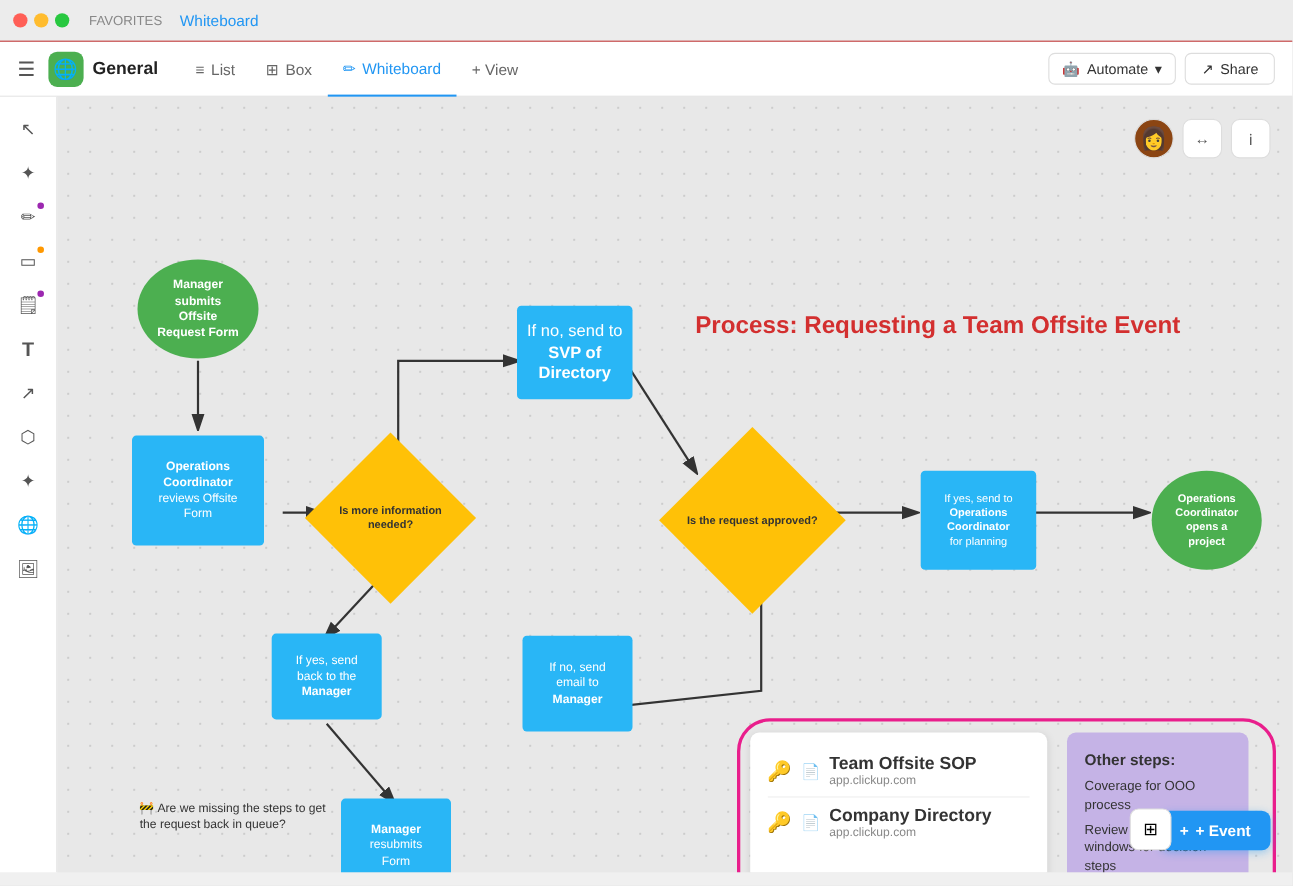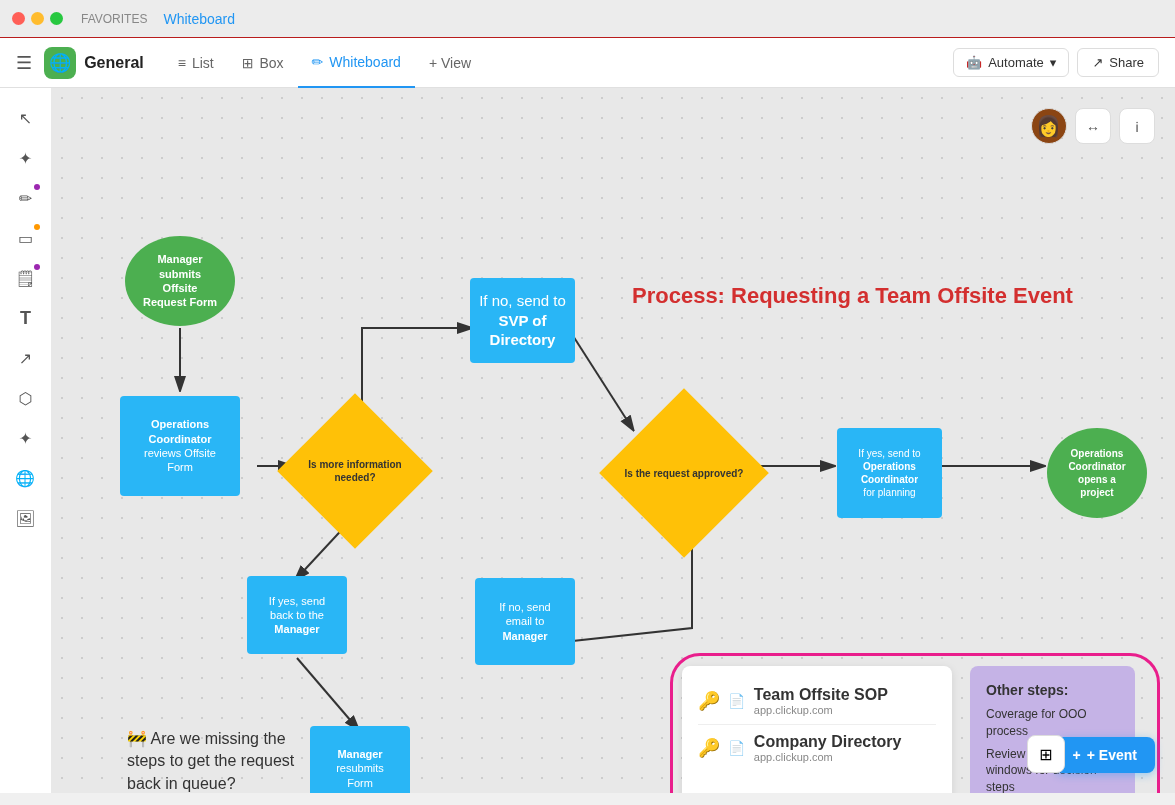--- a/index.html
+++ b/index.html
@@ -429,21 +429,21 @@
 resubmits
 Form</span>
     </div>
 
     <div class="node node-rect-blue" style="width: 100px; height: 87px; top: 490px; left: 423px;">
       <span style="font-size:11px; white-space:pre-line; padding:4px;">If no, send
 email to
 <b>Manager</b></span>
     </div>
 
-    <div class="note-text" style="left: 75px; top: 640px; width: 170px; font-size: 16px; color: #333;">
+    <div class="note-text" style="left: 75px; top: 640px; width: 170px; font-size: 11px; color: #333;">
       🚧 Are we missing the steps to get the request back in queue?
     </div>
 
     <div class="pink-border" style="left: 618px; top: 565px; width: 490px; height: 200px;"></div>
 
     <div class="references-box" style="left: 630px; top: 578px; width: 270px; height: 180px;">
       <div class="ref-item">
         <span class="ref-icon">🔑</span>
         <span style="color:#888; font-size:14px;">📄</span>
         <div>

